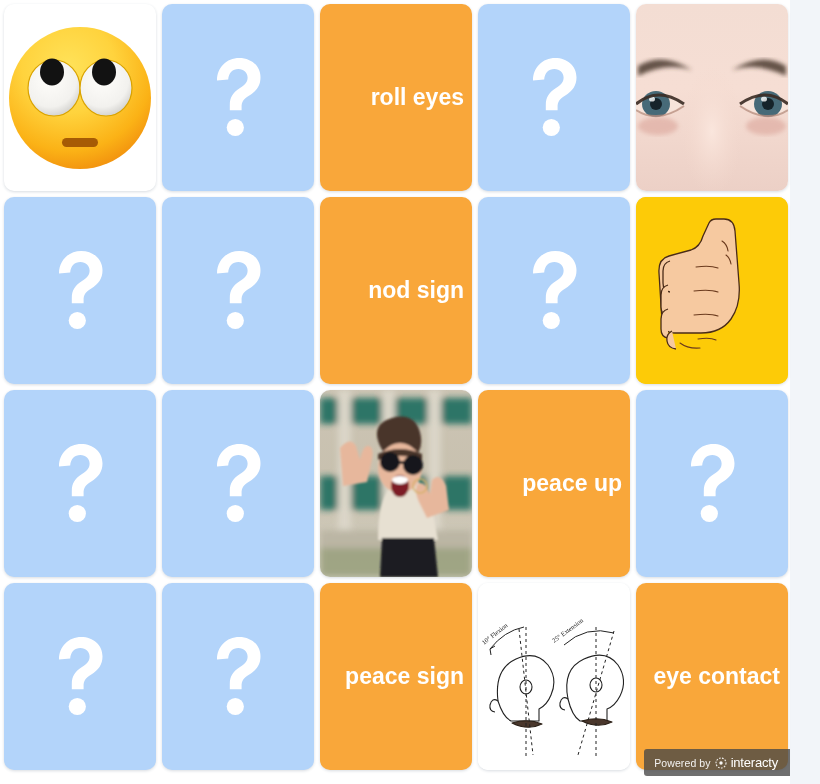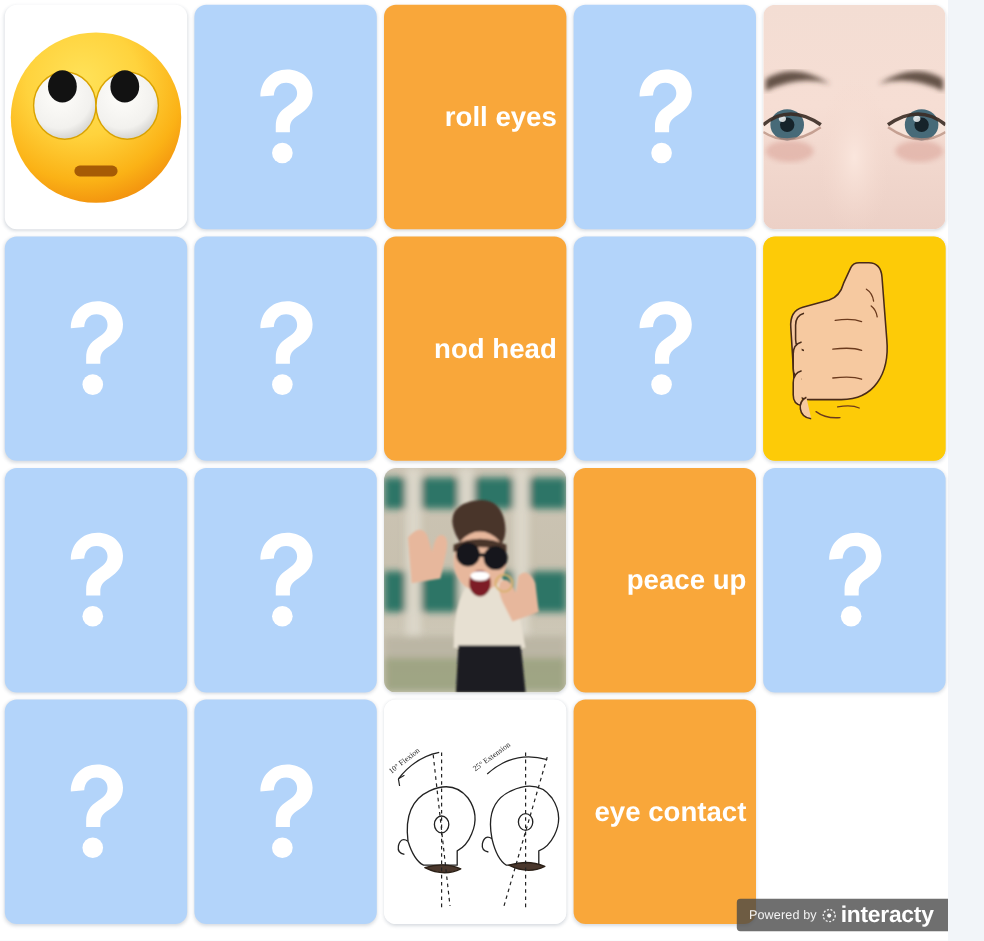--- a/index.html
+++ b/index.html
@@ -70,21 +70,21 @@
     color:#ffffff;
     display:flex;
     align-items:center;
     gap:4px;
     font-size:10.5px;
     border-radius:3px 0 0 3px;
     cursor:pointer;
   }
   .badge .pb { opacity:.92; font-weight:normal; letter-spacing:.1px; }
   .badge .logo { display:flex; align-items:center; }
-  .badge .brand { font-weight:bold; font-size:19px; letter-spacing:-.2px; }
+  .badge .brand { font-weight:normal; font-size:13px; letter-spacing:-.2px; }
 </style>
 </head>
 <body>
 
 <div id="board">
   <div class="grid">
       <div class="card pic">
         <svg class="art" viewBox="0 0 152 187">
           <defs>
             <radialGradient id="faceG" cx="42%" cy="28%" r="78%">
@@ -180,21 +180,21 @@
       </div>
       <div class="card back">
         <div class="qmark">
           <svg width="58" height="86" viewBox="0 0 58 86">
             <path d="M8 25.5C8 12.5 17.5 3 30.2 3 42.4 3 51.5 11.2 51.5 22.2c0 8.6-4 13.6-11.6 18.6-5.6 3.7-7.3 6.1-7.3 11.2v3.2H20.8v-4.9c0-8 2.9-12.4 10.2-17.2 5.6-3.7 7.6-6.2 7.6-10.5 0-5.1-3.8-8.7-9.2-8.7-5.8 0-9.8 4-10.2 10.6z" fill="#ffffff"></path>
             <circle cx="26.3" cy="72.5" r="8.6" fill="#ffffff"></circle>
           </svg>
         </div>
       </div>
       <div class="card word">
-        <span>nod head</span>
+        <span>nod sign</span>
       </div>
       <div class="card back">
         <div class="qmark">
           <svg width="58" height="86" viewBox="0 0 58 86">
             <path d="M8 25.5C8 12.5 17.5 3 30.2 3 42.4 3 51.5 11.2 51.5 22.2c0 8.6-4 13.6-11.6 18.6-5.6 3.7-7.3 6.1-7.3 11.2v3.2H20.8v-4.9c0-8 2.9-12.4 10.2-17.2 5.6-3.7 7.6-6.2 7.6-10.5 0-5.1-3.8-8.7-9.2-8.7-5.8 0-9.8 4-10.2 10.6z" fill="#ffffff"></path>
             <circle cx="26.3" cy="72.5" r="8.6" fill="#ffffff"></circle>
           </svg>
         </div>
       </div>
       <div class="card yellow">
@@ -296,20 +296,23 @@
         </div>
       </div>
       <div class="card back">
         <div class="qmark">
           <svg width="58" height="86" viewBox="0 0 58 86">
             <path d="M8 25.5C8 12.5 17.5 3 30.2 3 42.4 3 51.5 11.2 51.5 22.2c0 8.6-4 13.6-11.6 18.6-5.6 3.7-7.3 6.1-7.3 11.2v3.2H20.8v-4.9c0-8 2.9-12.4 10.2-17.2 5.6-3.7 7.6-6.2 7.6-10.5 0-5.1-3.8-8.7-9.2-8.7-5.8 0-9.8 4-10.2 10.6z" fill="#ffffff"></path>
             <circle cx="26.3" cy="72.5" r="8.6" fill="#ffffff"></circle>
           </svg>
         </div>
       </div>
+      <div class="card word">
+        <span>peace sign</span>
+      </div>
       <div class="card pic">
         <svg class="art" viewBox="0 0 152 187">
           <rect width="152" height="187" fill="#ffffff"></rect>
           <g fill="none" stroke="#222" stroke-width="1.1" stroke-linejoin="round">
             <path d="M20 118 q-4 -32 18 -42 q20 -9 32 6 q10 14 3 30 q-4 10 -12 14 l0 12 l-28 0 q-8 -4 -13 -20 z"></path>
             <path d="M20 118 q-6 -4 -8 4 q-1 6 5 7"></path>
             <ellipse cx="48" cy="104" rx="6" ry="7"></ellipse>
             <path d="M34 140 q16 -5 30 1 q-14 7 -30 -1z" fill="#4a372c" stroke="#2b2017"></path>
           </g>
           <g stroke="#222" stroke-width="1" stroke-dasharray="3 3" fill="none">

